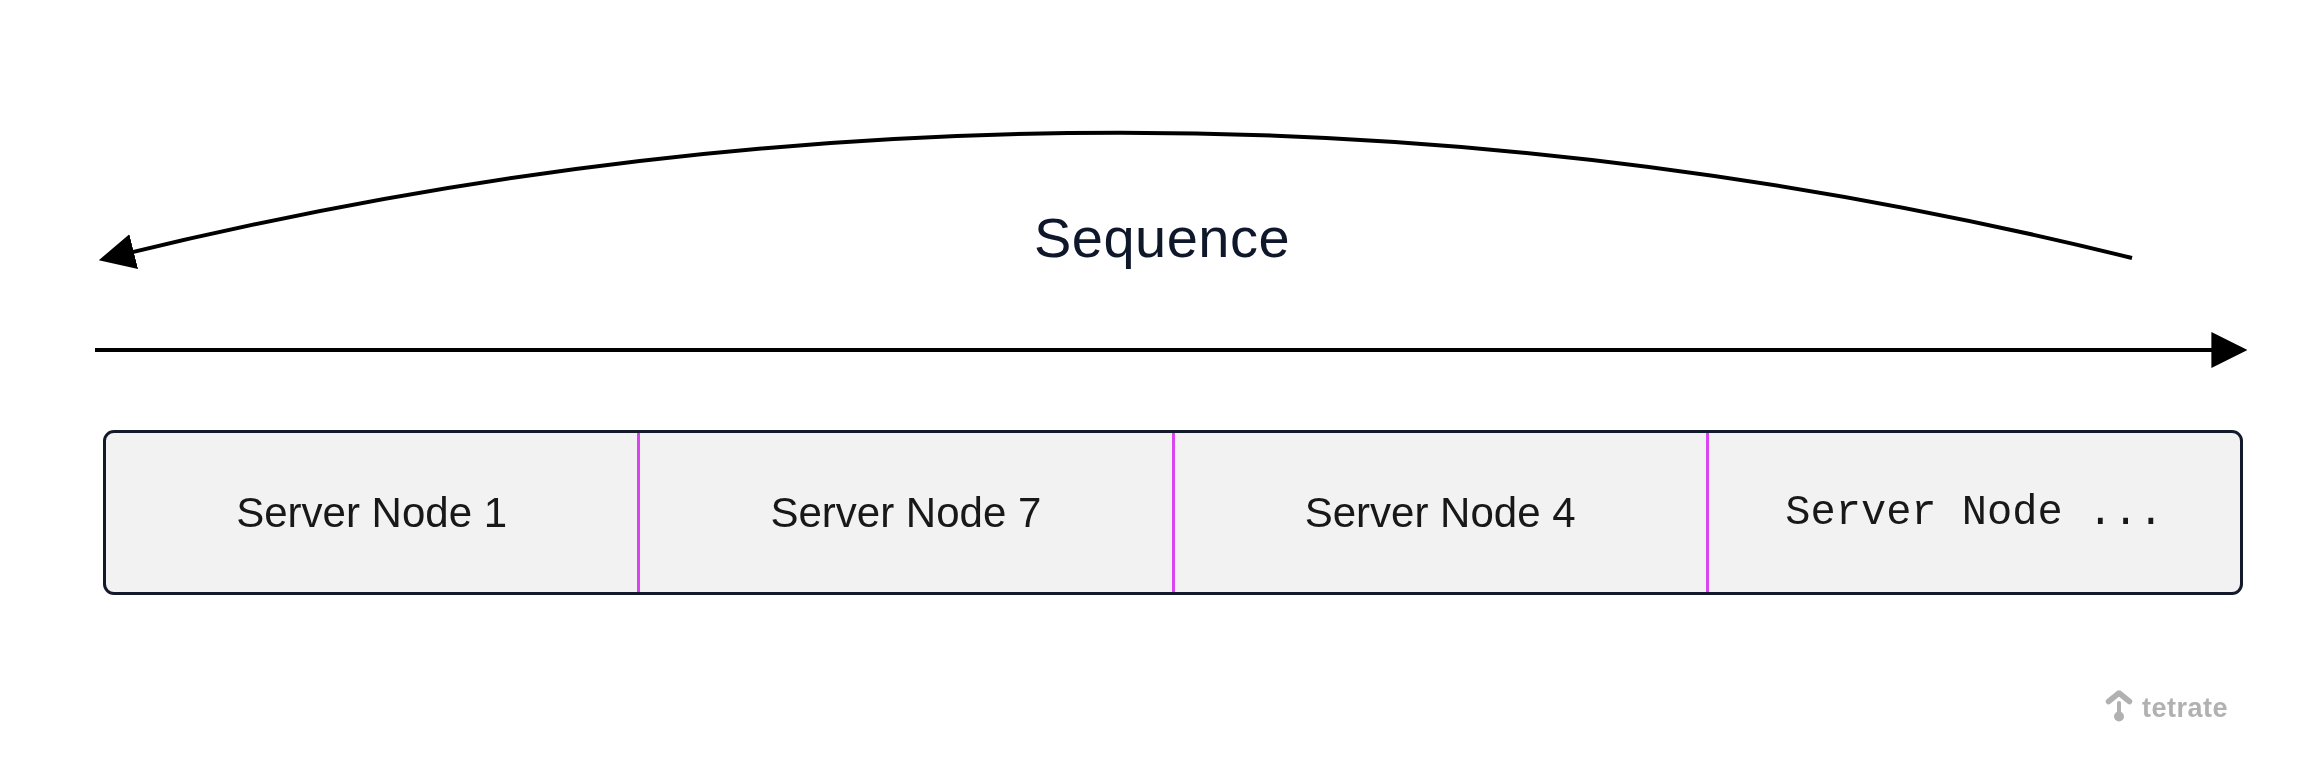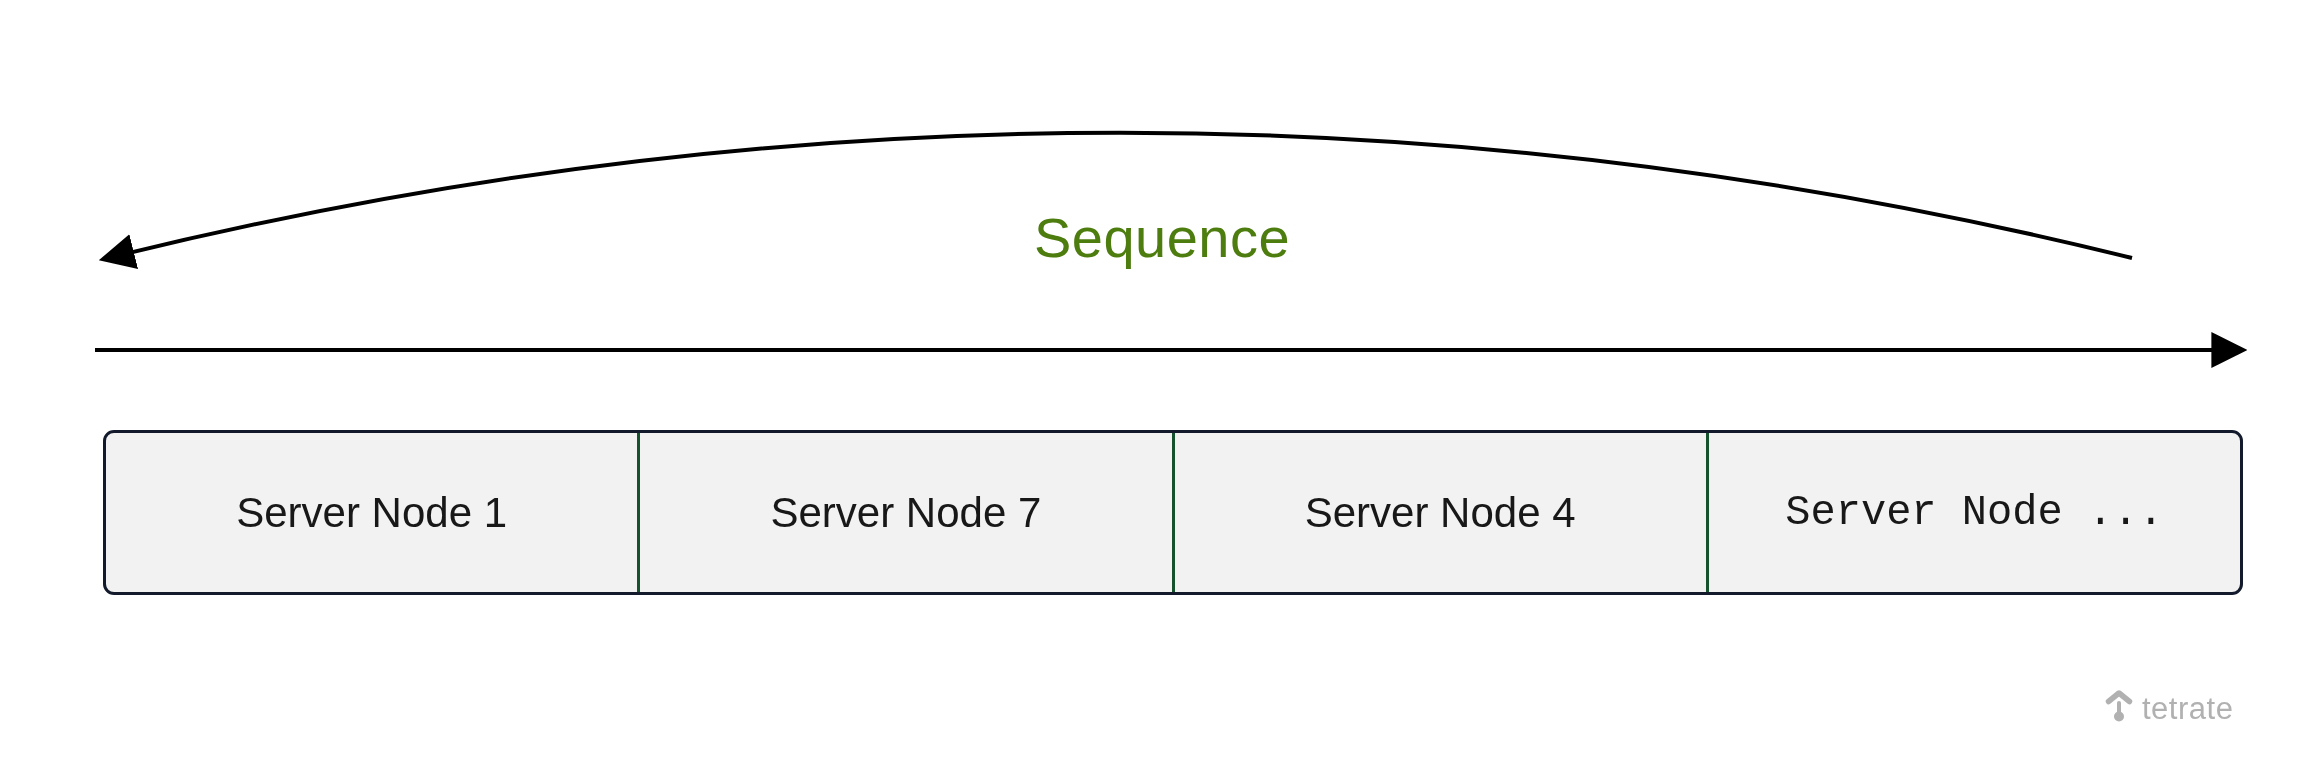--- a/index.html
+++ b/index.html
@@ -17,58 +17,58 @@
     width: 2324px; height: 762px;
   }
   .sequence-label {
     position: absolute;
     top: 205px;
     left: 0;
     width: 100%;
     text-align: center;
     font-size: 56px;
     font-weight: 400;
-    color: #4d7c0f;
+    color: #0f172a;
     letter-spacing: 0.5px;
   }
   .node-row {
     position: absolute;
     left: 103px;
     top: 430px;
     width: 2140px;
     height: 165px;
     display: flex;
     box-sizing: border-box;
     background: #f2f2f2;
     border: 3px solid #121a2b;
     border-radius: 11px;
   }
   .node-cell {
     flex: 1 1 0;
     display: flex;
     align-items: center;
     justify-content: center;
-    border-right: 3px solid #14532d;
+    border-right: 3px solid #d946ef;
     font-size: 42px;
     color: #181818;
     white-space: nowrap;
   }
   .node-cell:last-child { border-right: none; font-family: Liberation Mono, monospace; }
   .brand {
     position: absolute;
     left: 2104px;
     top: 688px;
     display: flex;
     align-items: center;
     gap: 8px;
     color: #b1b1b1;
   }
   .brand-wordmark {
-    font-size: 31px;
-    font-weight: 400;
+    font-size: 27px;
+    font-weight: 700;
     letter-spacing: 0.5px;
     color: #b1b1b1;
     line-height: 1;
     padding-top: 4px;
     text-align: right;
   }
 </style>
 </head>
 <body>
 

